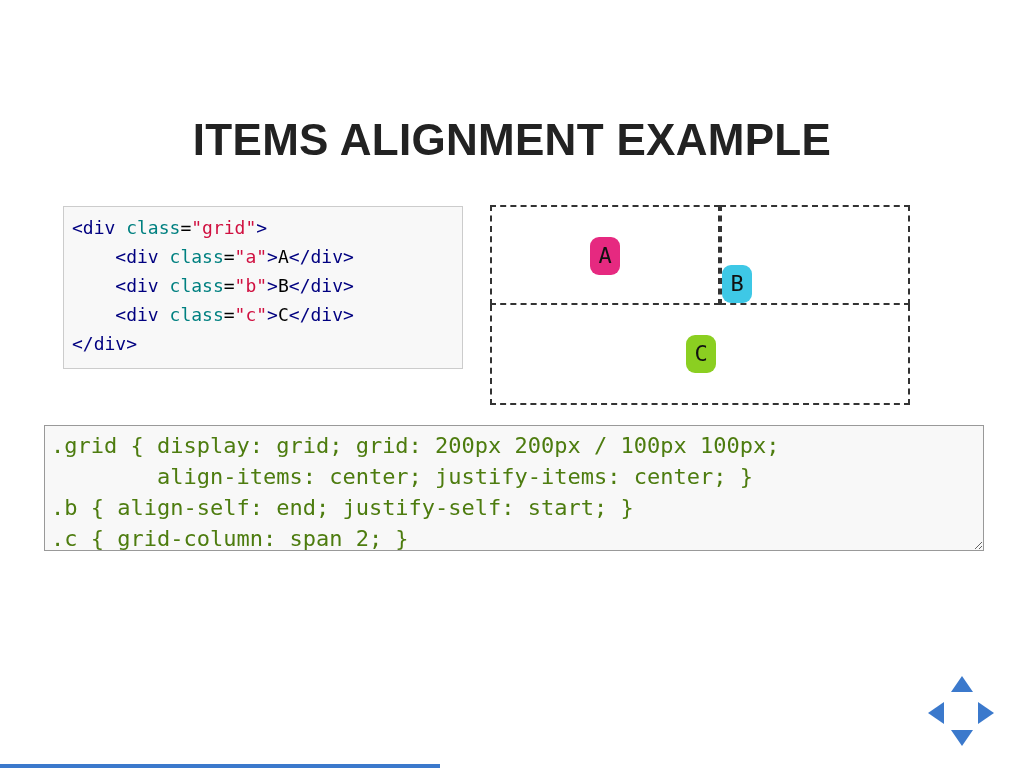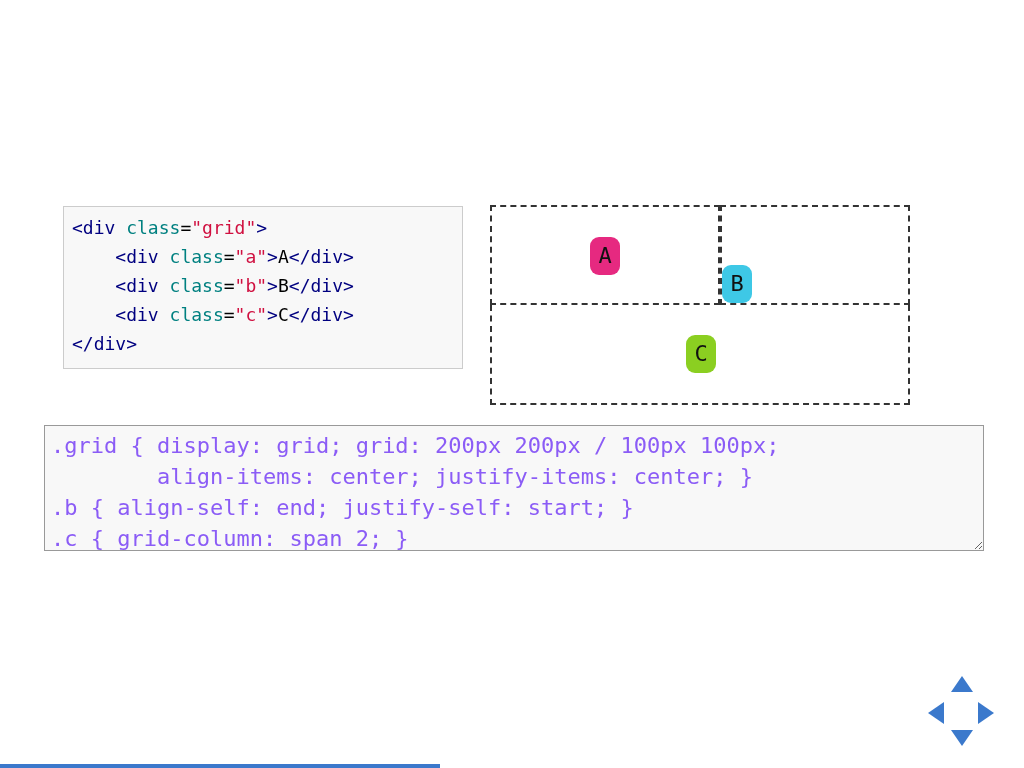--- a/index.html
+++ b/index.html
@@ -81,21 +81,21 @@
     left: 44px;
     top: 425px;
     width: 940px;
     height: 126px;
     padding: 4px 6px 4px 6px;
     background: #f8f8f8;
     border: 1px solid #999999;
     font-family: "DejaVu Sans Mono", "Menlo", "Consolas", monospace;
     font-size: 22px;
     line-height: 31px;
-    color: #8b5cf6;
+    color: #4d7c0f;
     white-space: pre;
     resize: both;
     overflow: auto;
     box-sizing: border-box;
   }
 
   .nav {
     position: absolute;
     right: 28px;
     bottom: 22px;
@@ -139,20 +139,21 @@
     height: 4px;
     width: 440px;
     background: #3b79cc;
   }
 </style>
 </head>
 <body>
 
 <div class="slide">
 
+  <div class="title">ITEMS ALIGNMENT EXAMPLE</div>
 
   <div class="html-code">
     <div><span class="tag">&lt;div</span><span class="attr"> class</span><span>=</span><span class="val">"grid"</span><span class="tag">&gt;</span></div>
     <div>&nbsp;&nbsp;&nbsp;&nbsp;<span class="tag">&lt;div</span><span class="attr"> class</span><span>=</span><span class="val">"a"</span><span class="tag">&gt;</span><span class="txt">A</span><span class="tag">&lt;/div&gt;</span></div>
     <div>&nbsp;&nbsp;&nbsp;&nbsp;<span class="tag">&lt;div</span><span class="attr"> class</span><span>=</span><span class="val">"b"</span><span class="tag">&gt;</span><span class="txt">B</span><span class="tag">&lt;/div&gt;</span></div>
     <div>&nbsp;&nbsp;&nbsp;&nbsp;<span class="tag">&lt;div</span><span class="attr"> class</span><span>=</span><span class="val">"c"</span><span class="tag">&gt;</span><span class="txt">C</span><span class="tag">&lt;/div&gt;</span></div>
     <div><span class="tag">&lt;/div&gt;</span></div>
   </div>
 
   <div class="demo">

